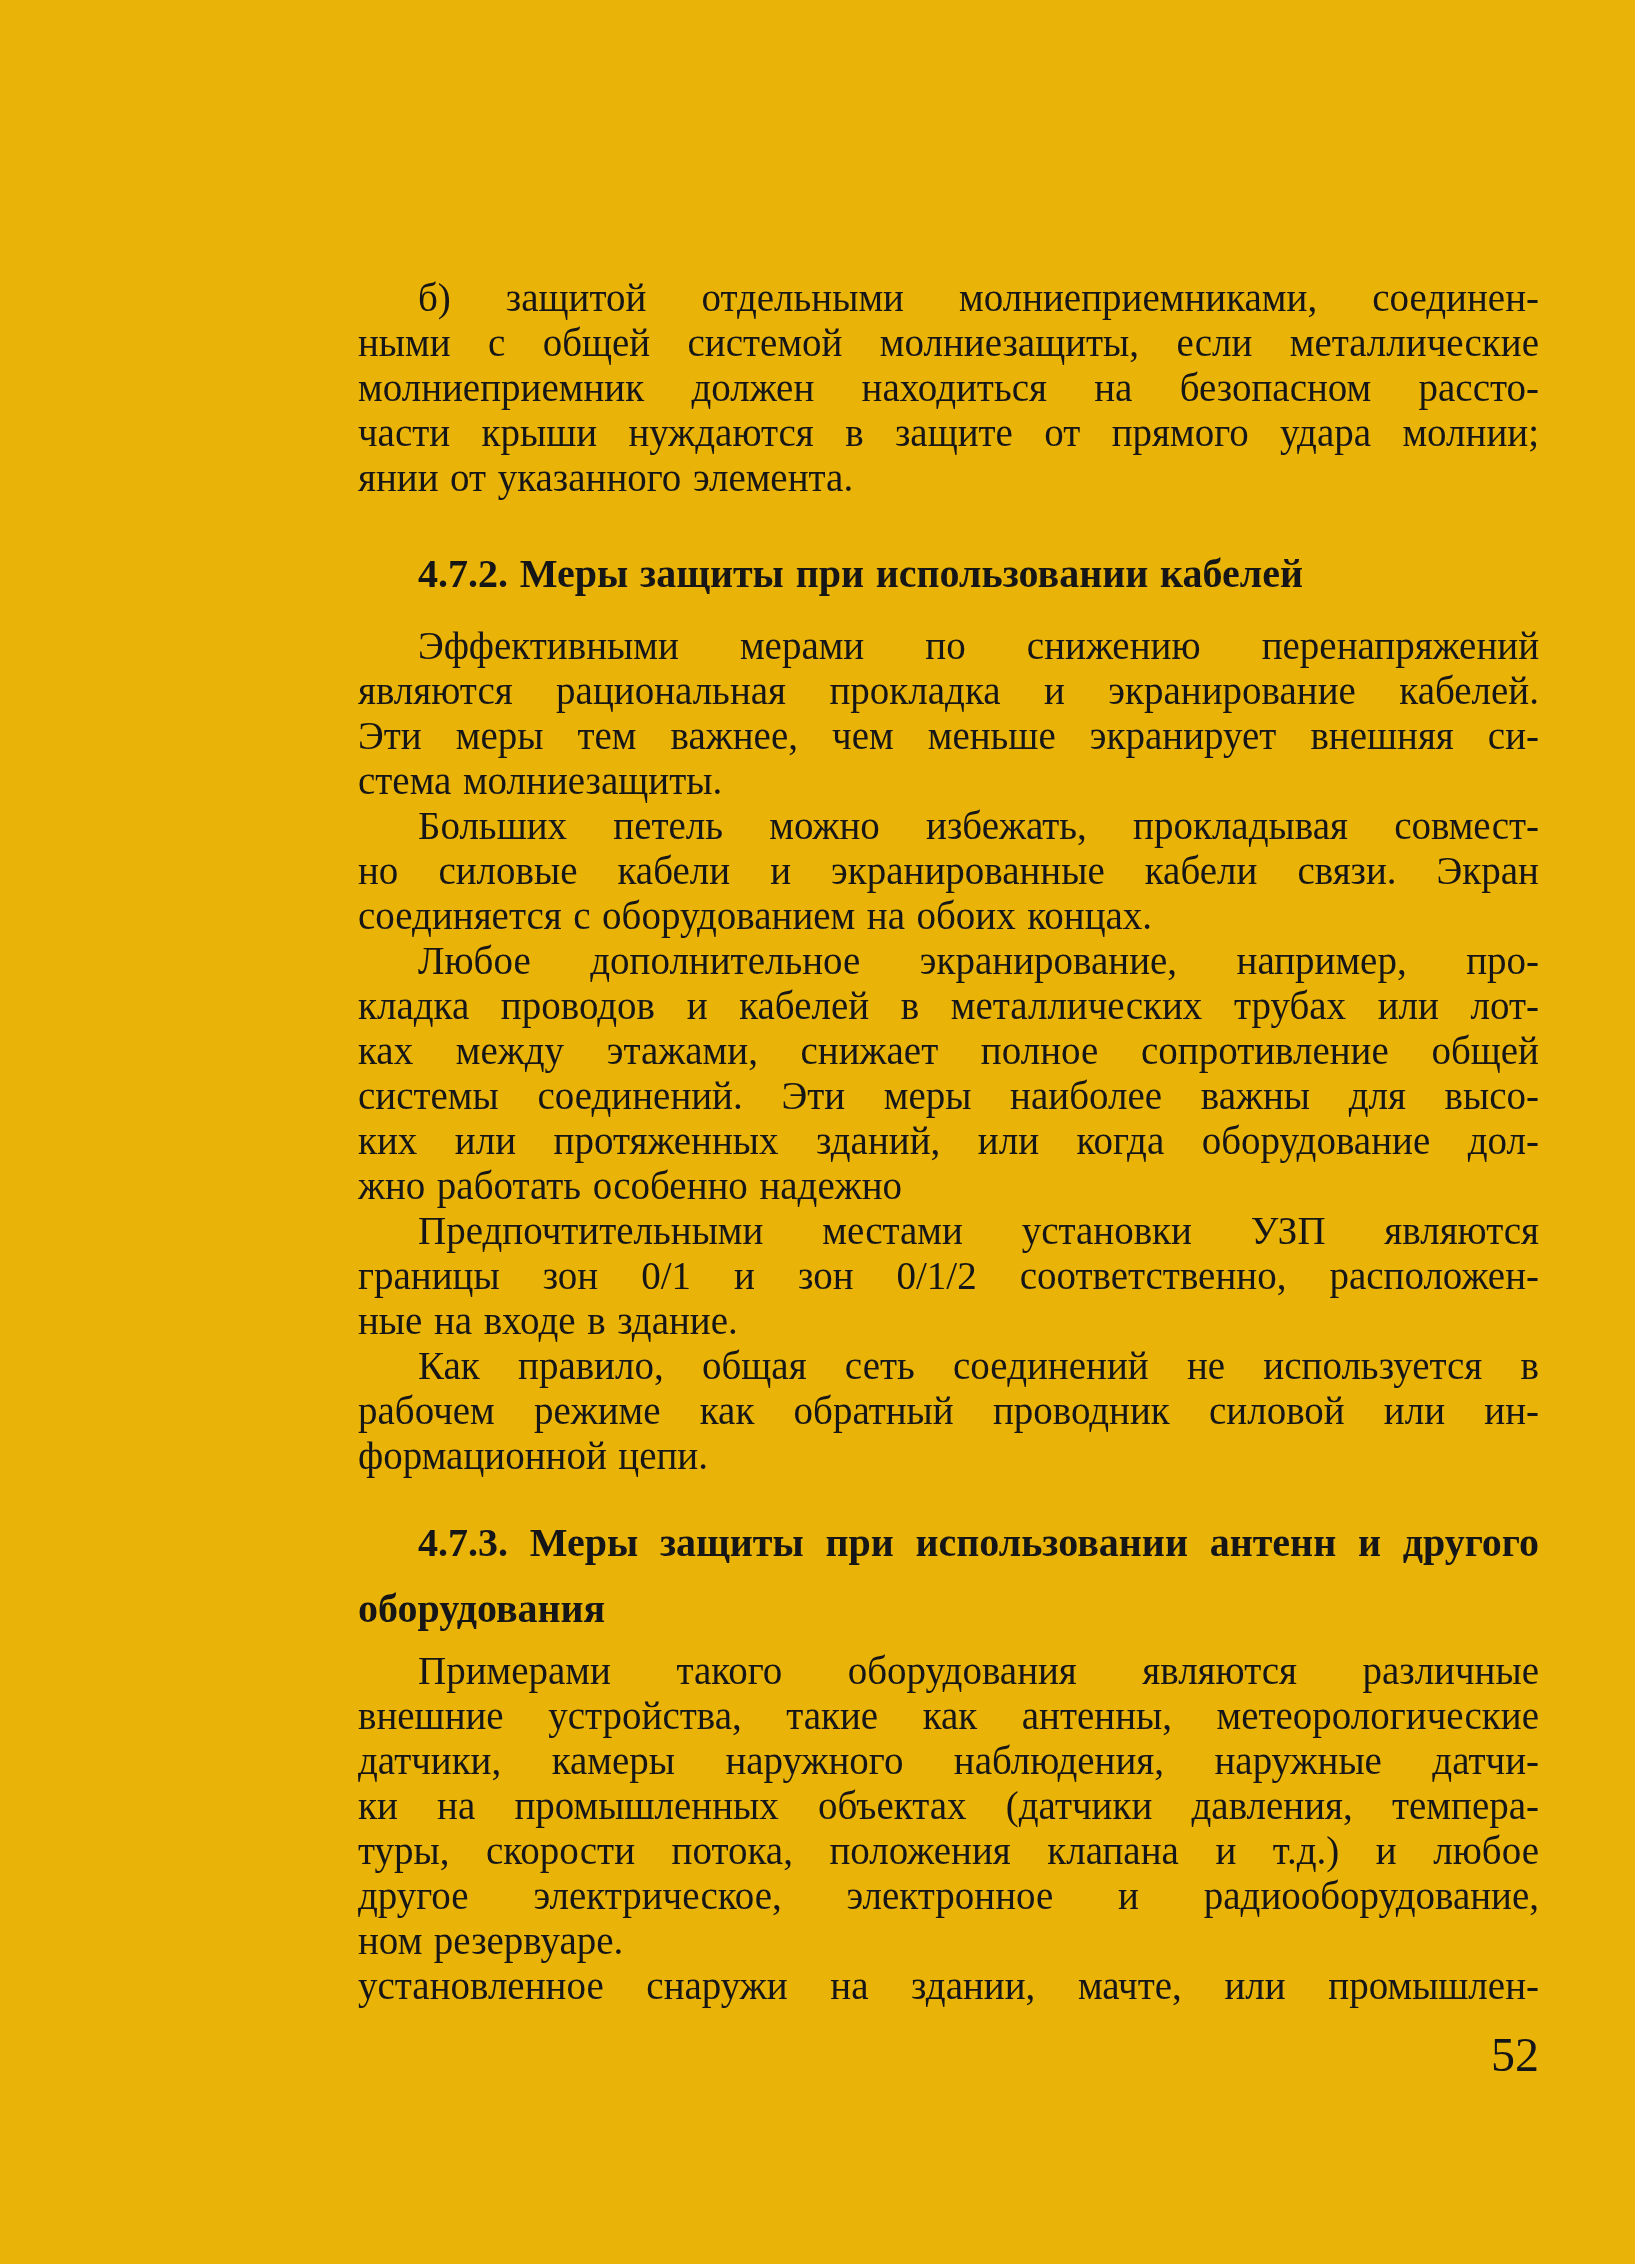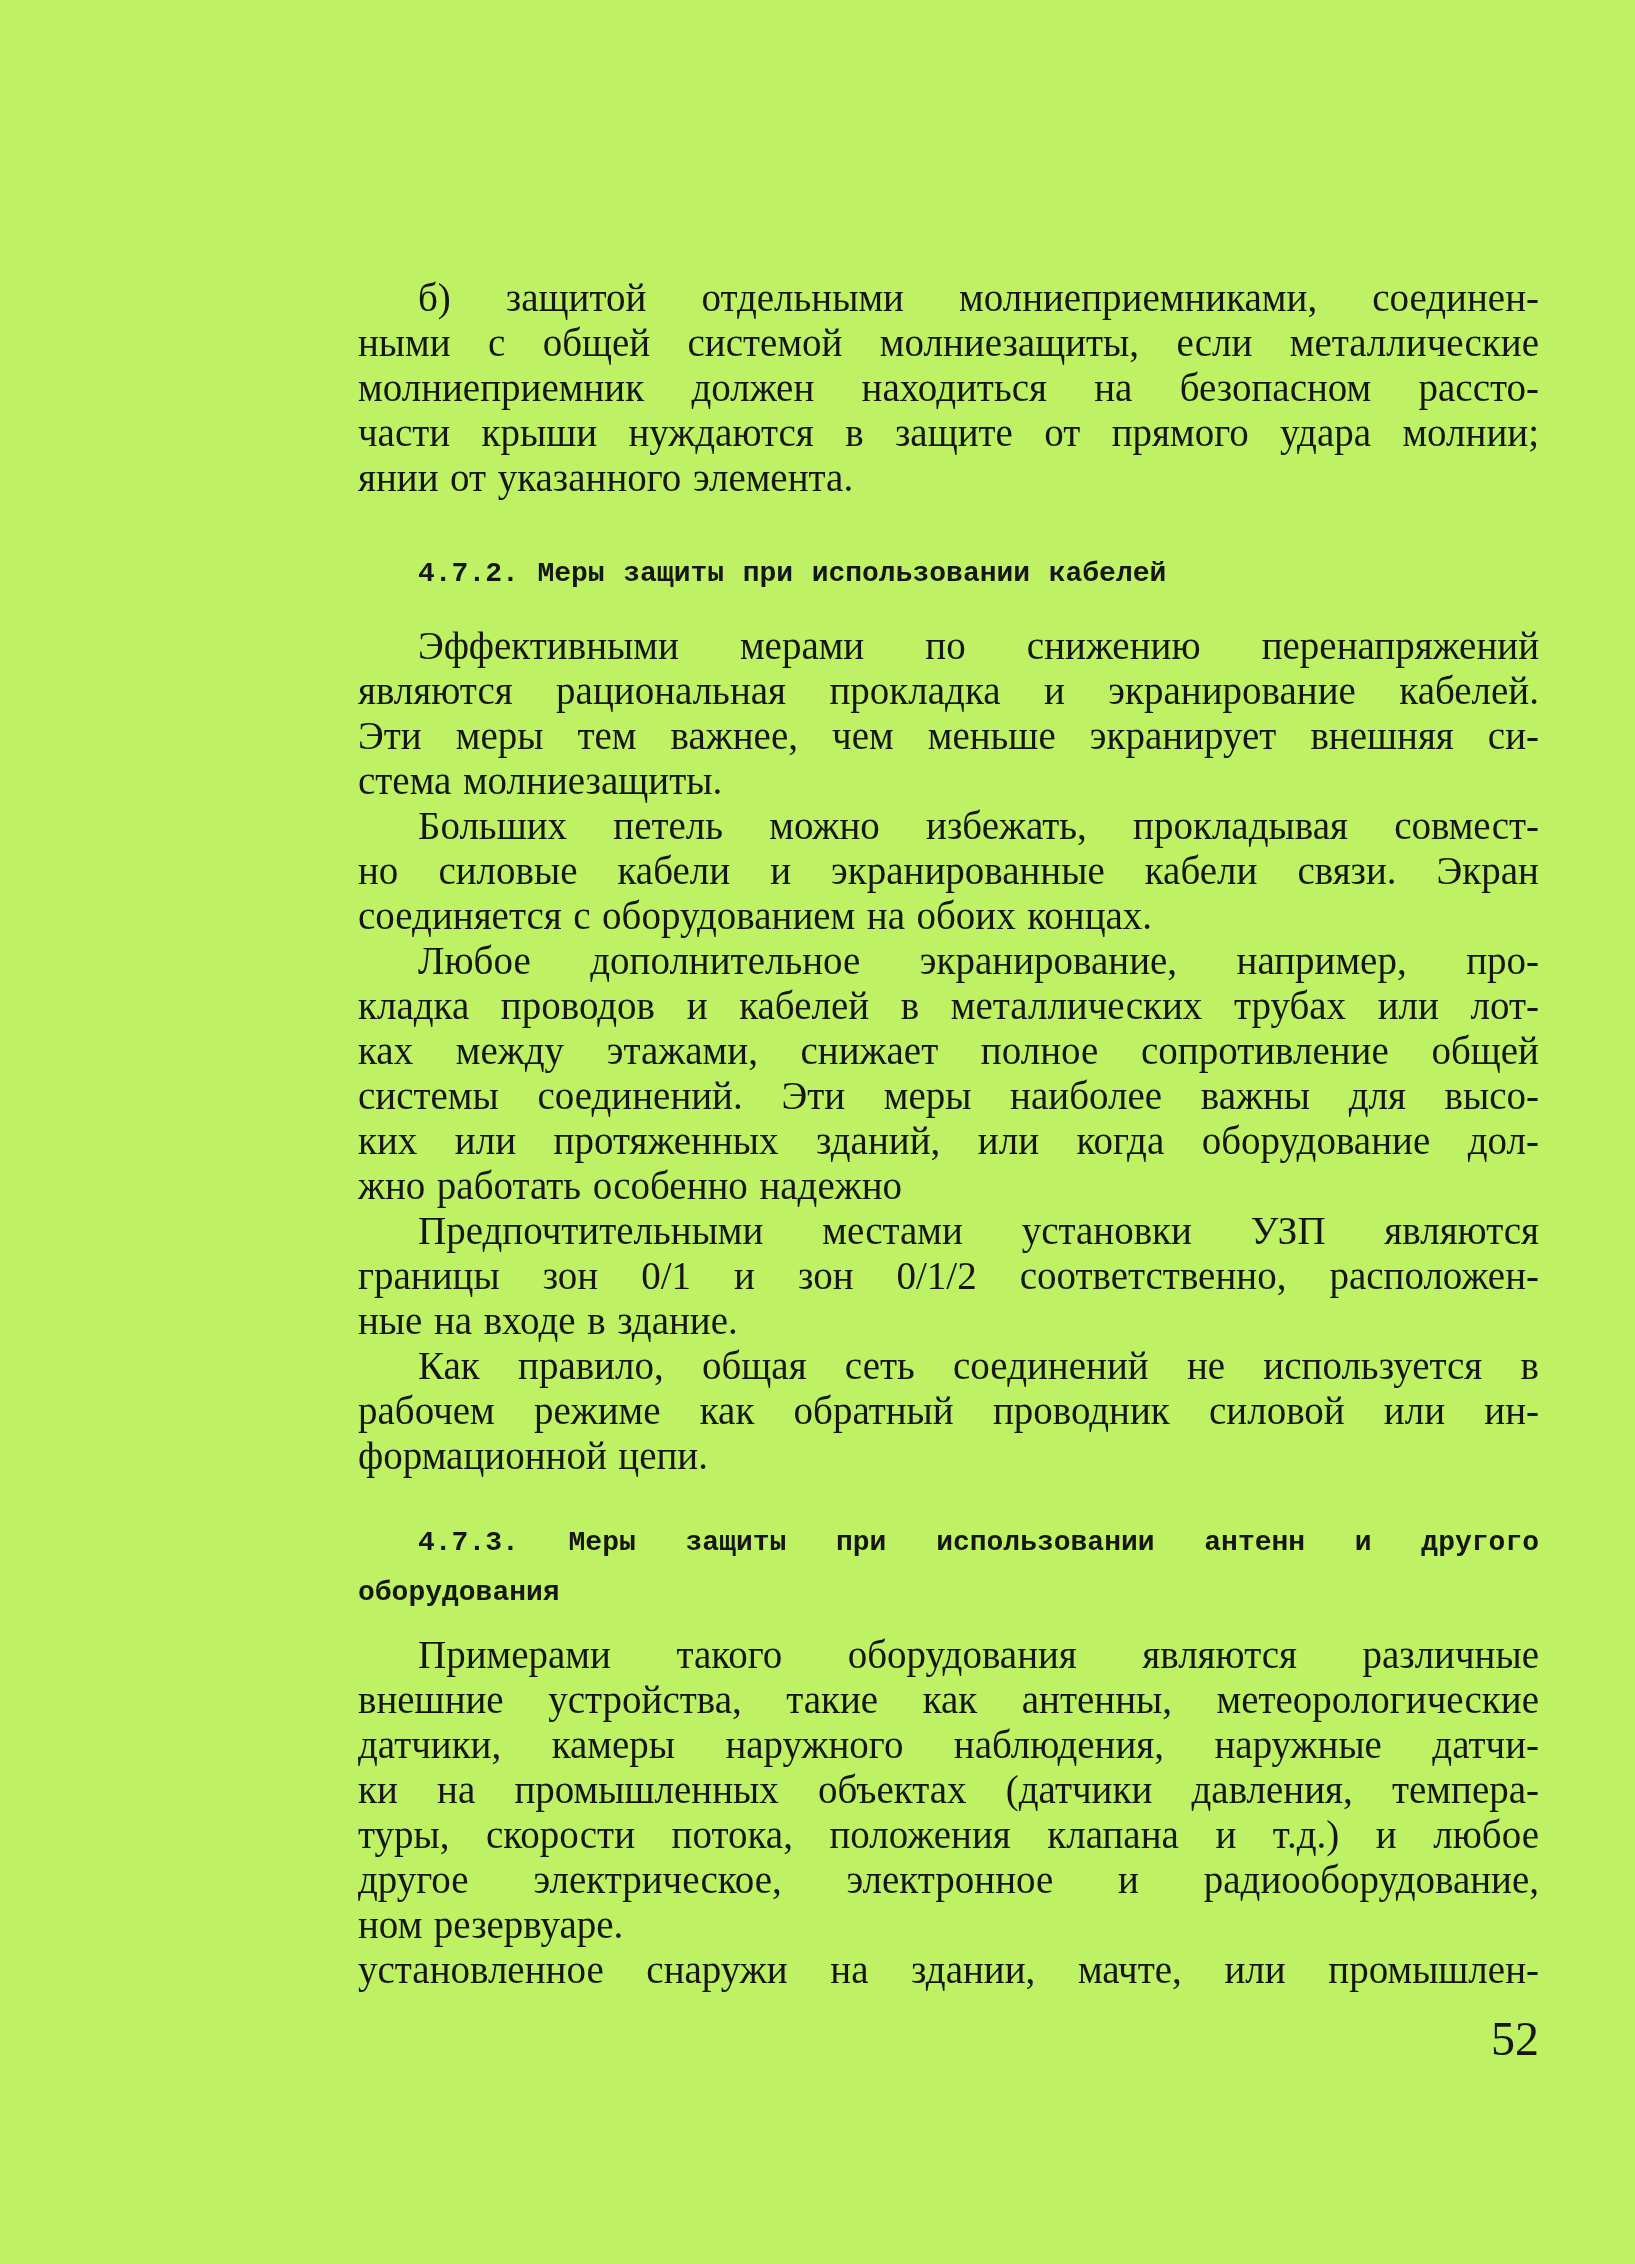--- a/index.html
+++ b/index.html
@@ -1,21 +1,21 @@
 <!DOCTYPE html>
 <html lang="ru" style="font-size:14.5px"><head>
 <meta charset="utf-8">
 <title>Scanned book page 52</title>
 <style>
   html, body { margin: 0; padding: 0; background: #ffffff; }
   .page {
     position: relative;
     width: 1636px;
     height: 2264px;
-    background: #bef264;
+    background: #eab308;
     color: #161616;
     font-family: "Liberation Serif", "DejaVu Serif", serif;
     overflow: hidden;
   }
   .text-col {
     position: absolute;
     left: 358px;
     top: 275px;
     width: 1181px;
   }
@@ -24,25 +24,26 @@
     line-height: 45px;
     height: 45px;
     overflow: hidden;
     text-align: justify;
     text-align-last: justify;
     word-spacing: 1.8px;
   }
   .ln.first { padding-left: 60px; }
   .ln.left  { text-align: left; text-align-last: left; }
   .heading .ln {
-    font-family: Liberation Mono, monospace;
+    font-family: Liberation Serif, serif;
     font-weight: 700;
-    font-size: 28px;
+    font-size: 40px;
     line-height: 50px;
     height: 50px;
+    margin-top: 16px;
   }
   .heading.h1 { margin: 49px 0 23.5px 0; }
   .heading.h2 { margin: 40px 0 14.5px 0; }
   .pagenum {
     margin-top: 23.5px;
     font-size: 48px;
     line-height: 45px;
     padding-left: 5.4px;
     text-align: right;
   }

